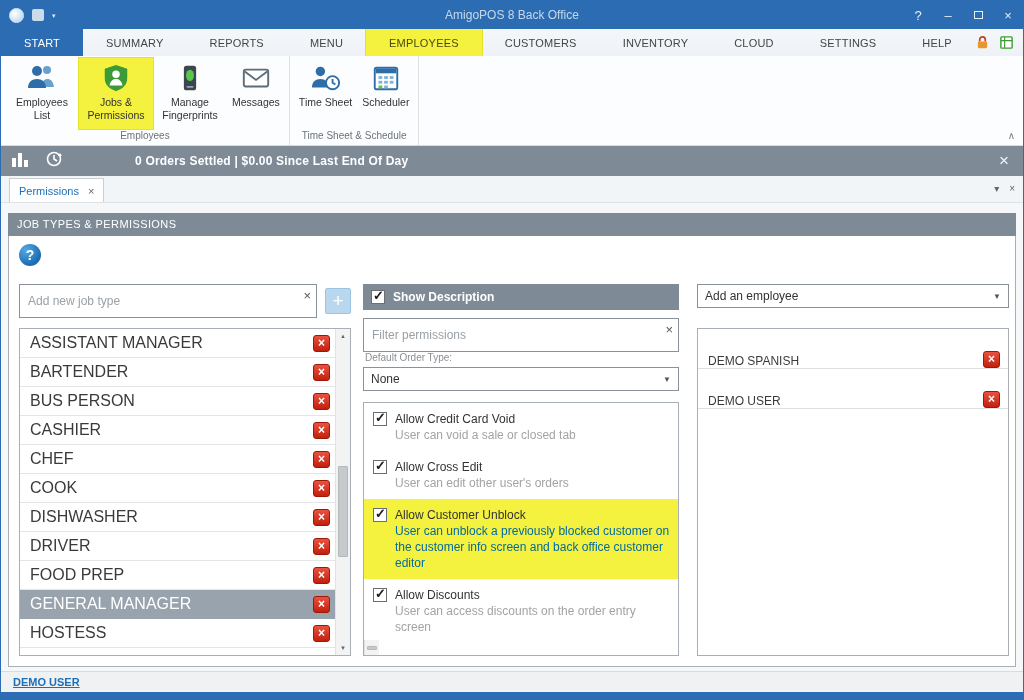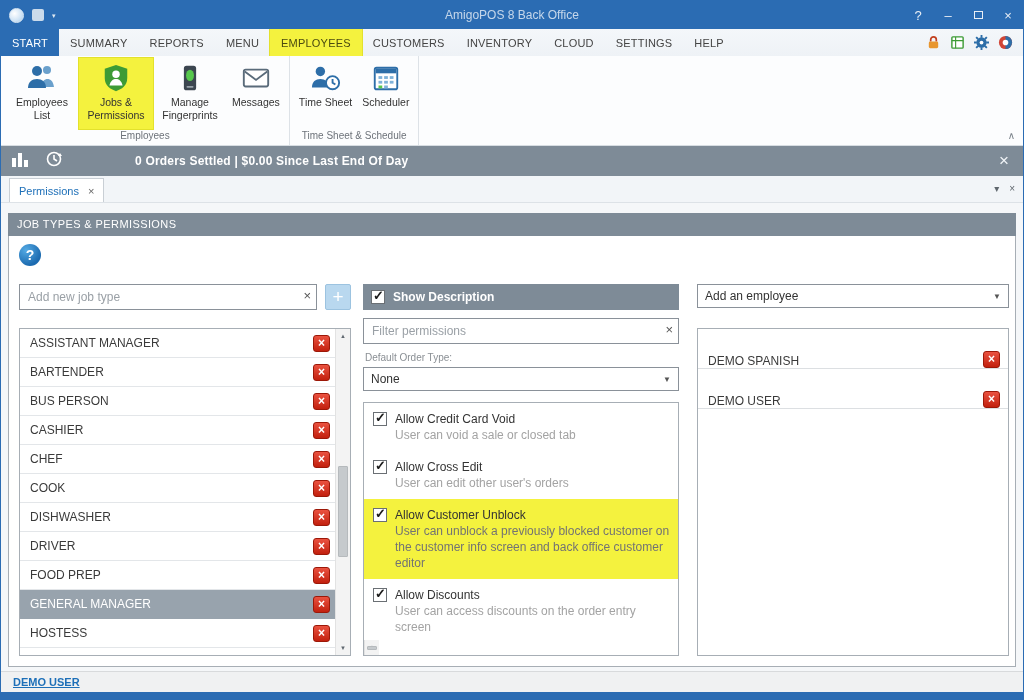--- a/index.html
+++ b/index.html
@@ -13,21 +13,21 @@
   .app-logo { width:15px; height:15px; border-radius:50%; background:radial-gradient(circle at 35% 35%, #ffffff, #cfe3f5 60%, #9fc3e2); border:1px solid #dce9f5; }
   .qa-icon { width:12px; height:12px; background:#e8eef4; border-radius:2px; opacity:.85; }
   .qa-chev { color:#dfe8f1; font-size:7px; line-height:1; }
   .tb-title { position:absolute; left:0; right:0; text-align:center; color:rgba(255,255,255,.72); font-size:12px; }
   .tb-controls { margin-left:auto; display:flex; z-index:2; }
   .tb-btn { width:30px; height:28px; color:#e8eef5; font-size:13px; display:flex; align-items:center; justify-content:center; }
   .tb-btn.max span { width:9px; height:8px; border:1px solid #e8eef5; display:block; }
 
   
   .tabrow { height:27px; background:linear-gradient(#f4f7fa,#eef2f6); display:flex; align-items:stretch; flex:0 0 27px; }
-  .rtab { padding:0 11px; font-size:11px; color:#444; display:flex; align-items:center; letter-spacing:.2px; }
+  .rtab { padding:0 23px; font-size:11px; color:#444; display:flex; align-items:center; letter-spacing:.2px; }
   .rtab.active { background:#2b6cb3; color:#fff; }
   .rtab.hl { background:#f4f23e; color:#4a4a10; outline:1px solid #e3e12c; }
   .tabrow-icons { margin-left:auto; display:flex; align-items:center; gap:9px; padding-right:10px; }
   .tabrow-icons svg { display:block; }
 
   
   .ribbon { height:90px; background:#fcfdfe; border-bottom:1px solid #d7dde2; display:flex; position:relative; flex:0 0 90px; }
   .rgroup { display:flex; flex-direction:column; border-right:1px solid #dde2e7; padding:2px 4px 0 4px; }
   .rgroup-buttons { display:flex; flex:1; align-items:stretch; }
   .rbtn { min-width:56px; padding:3px 5px 2px; display:flex; flex-direction:column; align-items:center; font-size:10.5px; color:#333; text-align:center; cursor:default; }
@@ -50,33 +50,33 @@
   .doctabs-right { position:absolute; right:8px; top:7px; display:flex; gap:10px; color:#5f666d; font-size:10px; }
 
   
   .workspace { flex:1; background:#f5f7f9; padding:10px 7px 4px; display:flex; }
   .panel { flex:1; display:flex; flex-direction:column;border-radius:9px; }
   .panel-header { height:23px; background:#7e8b97; color:#fff; font-size:11px; line-height:23px; padding-left:9px; letter-spacing:.4px; }
   .panel-body { flex:1; background:#fff; border:1px solid #a7aeb5; border-top:none; position:relative; overflow:hidden; }
 
   .help-icon { position:absolute; top:8px; left:10px; width:22px; height:22px; border-radius:50%; background:radial-gradient(circle at 32% 28%, #54aae4, #1c6bb0 70%); color:#fff; font-size:14px; font-weight:700; display:flex; align-items:center; justify-content:center; }
 
-  .inputbox { position:relative; background:#fff; border:1px solid #8a9199; height:26px;text-decoration:underline; }
+  .inputbox { position:relative; background:#fff; border:1px solid #8a9199; height:34px;text-decoration:underline; }
   .inputbox input { width:100%; height:100%; border:none; outline:none; padding:0 22px 0 8px; font-size:12px; font-family:"Liberation Sans",sans-serif; color:#333; background:transparent; }
   .inputbox input::placeholder { color:#9aa0a6; }
   .inputbox .clear { position:absolute; right:5px; top:4px; color:#555; font-size:13px; line-height:1; }
 
   .addjob-row { position:absolute; top:48px; left:10px; width:332px; display:flex; align-items:center; gap:8px; }
   .addjob-row .inputbox { flex:1; }
   .plus-btn { width:26px; height:26px; background:#b9d8ef; border:1px solid #9cc3e0; border-radius:2px; color:#fff; font-size:19px; line-height:23px; text-align:center; }
 
   .listbox { position:absolute; border:1px solid #a7aeb5; background:#fff; display:flex; overflow:hidden; }
   .joblist { top:92px; left:10px; width:332px; bottom:10px; }
   .joblist-rows { flex:1; overflow:hidden; }
-  .job-row { height:29px; display:flex; align-items:center; padding:0 5px 0 10px; border-bottom:1px solid #e3e6e9; font-size:12px; color:#3a3a3a; }
+  .job-row { height:29px; display:flex; align-items:center; padding:0 5px 0 10px; border-bottom:1px solid #e3e6e9; font-size:16px; color:#3a3a3a; }
   .job-row.selected { background:#98a3ad; color:#fff; border-bottom-color:#98a3ad; }
   .del { width:17px; height:17px; flex:0 0 17px; margin-left:auto; background:linear-gradient(#ea5240,#c2200e); border:1px solid #9c1808; border-radius:3px; color:#fff; font-weight:700; font-size:12px; line-height:14px; text-align:center; }
   .del::after { content:"×"; }
 
   .scrollbar { width:15px; flex:0 0 15px; background:#f3f3f3; border-left:1px solid #e2e2e2; position:relative; }
   .sb-arrow { position:absolute; left:0; width:14px; height:14px; color:#606870; font-size:6px; display:flex; align-items:center; justify-content:center; }
   .sb-up { top:0; } .sb-down { bottom:0; }
   .sb-thumb { position:absolute; left:2px; width:10px; background:#c6cacd; border:1px solid #b6babd; border-radius:1px; }
 
   
@@ -88,21 +88,21 @@
   .dropdown { position:absolute; height:24px; border:1px solid #8a9199; background:#fff; display:flex; align-items:center; padding:0 7px; font-size:12px; color:#333; }
   .dropdown .caret { margin-left:auto; font-size:8px; color:#555; }
   .dd-ordertype { top:131px; left:354px; width:316px; }
   .permlist { top:166px; left:354px; width:316px; bottom:10px;flex-direction:column; }
   .perm-scroll { flex:1; overflow:hidden; }
   .perm-item { display:flex; gap:8px; padding:8px 6px 8px 9px; align-items:flex-start; }
   .perm-item .cb { margin-top:1px; }
   .perm-title { font-size:12px; color:#333; line-height:16px; }
   .perm-desc { font-size:12px; color:#a3a3a3; line-height:16px; }
   .perm-item.hl { background:#f4f23e; }
-  .perm-item.hl .perm-desc { color:#737373; }
+  .perm-item.hl .perm-desc { color:#0369a1; }
 
   
   .dd-employee { top:48px; left:688px; width:312px; }
   .emplist { top:92px; left:688px; width:312px; bottom:10px; flex-direction:column; }
   .emp-row { height:40px; display:flex; align-items:flex-end; padding:0 8px 0 10px; border-bottom:1px solid #dcdfe2; font-size:12px; color:#3a3a3a; }
 
   
   .statusbar { height:21px; background:#f0f1f2; border-top:1px solid #d8dadc; display:flex; align-items:center; padding-left:12px; flex:0 0 21px; }
   .user-link { color:#1d6fb8; font-size:11px; font-weight:700; text-decoration:underline; }
   .bottomstrip { height:7px; background:#2b6cb3; flex:0 0 7px; }

